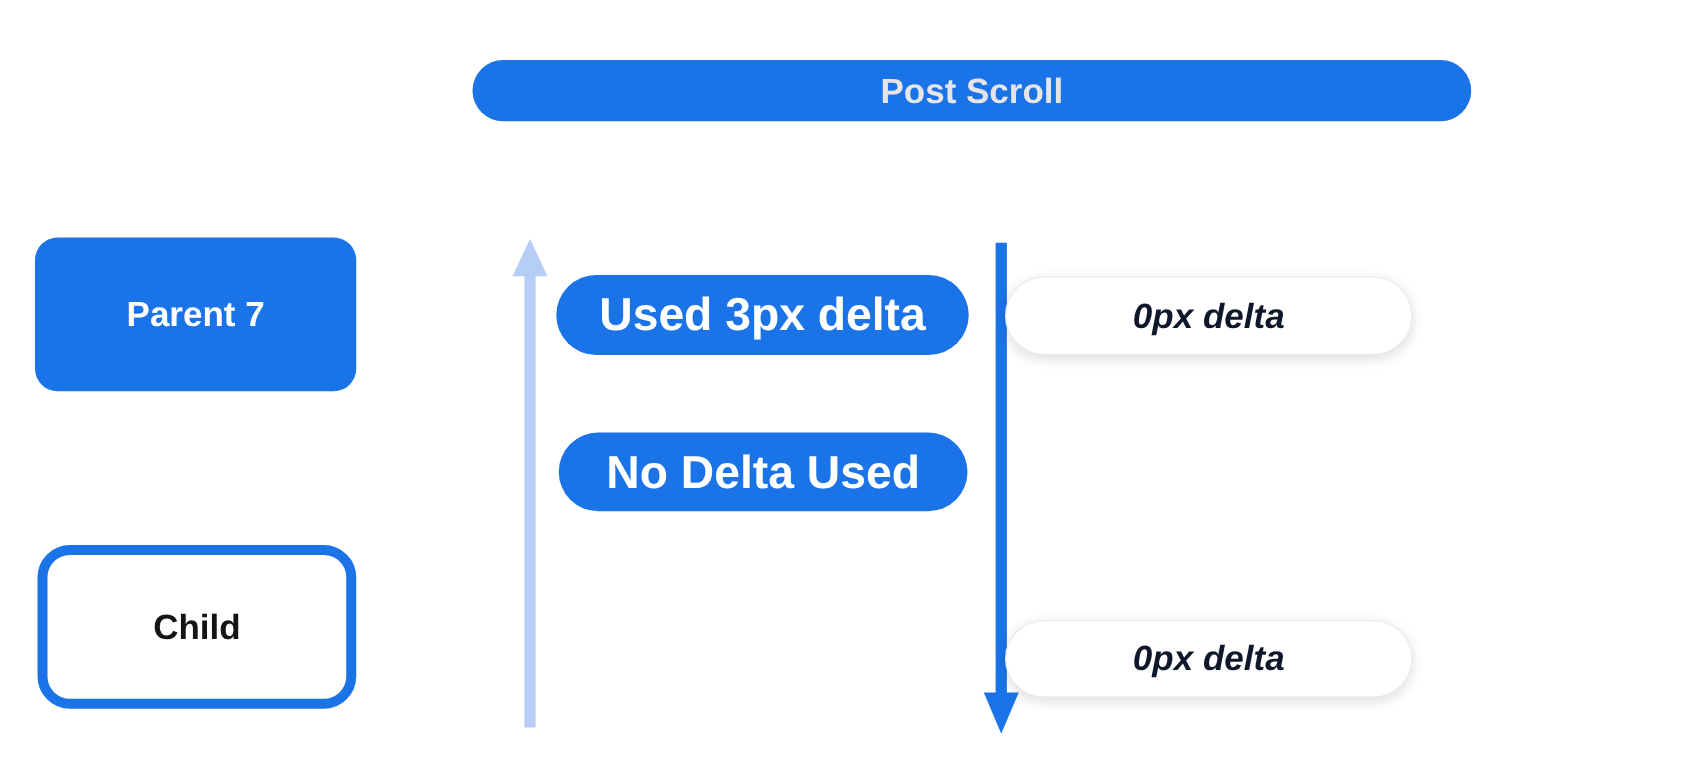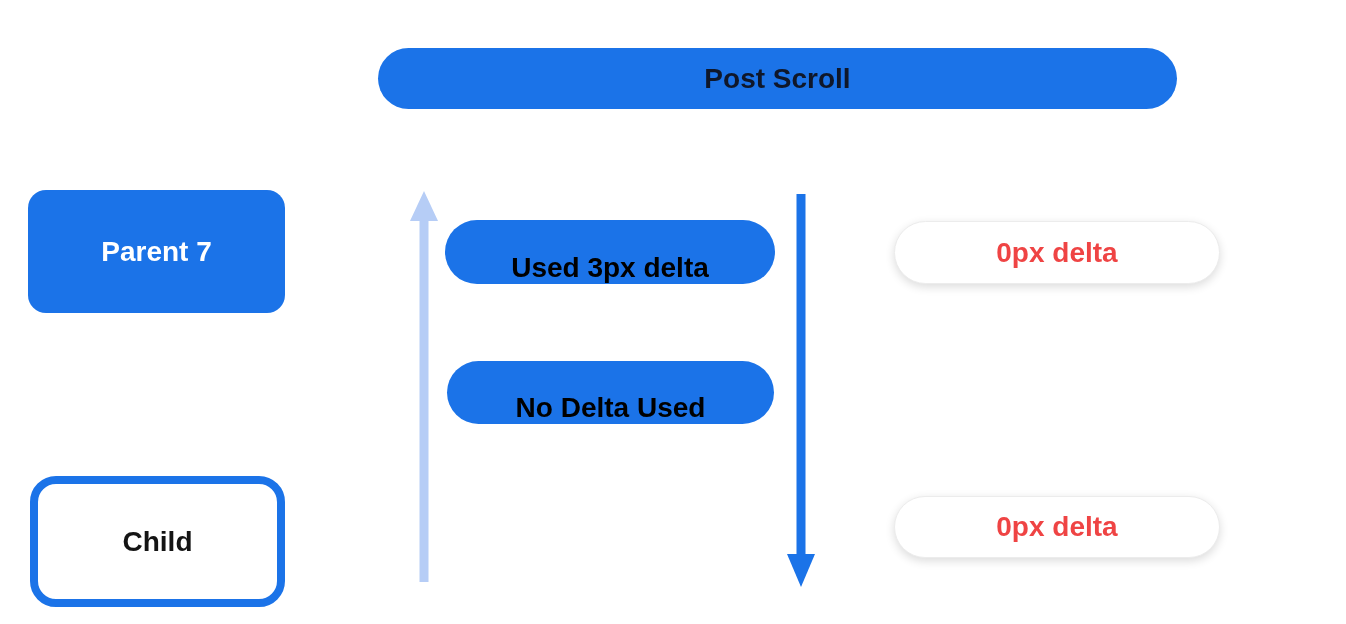--- a/index.html
+++ b/index.html
@@ -13,75 +13,75 @@
   }
   .center-flex {
     display: flex;
     align-items: center;
     justify-content: center;
   }
   
   .header-pill {
     position: absolute;
     left: 378px; top: 48px;
-    width: 799px; height: 61px;
+    width: 799px; height: 49px;
     background: #1b73e8;
     border-radius: 31px;
-    color: #0f172a;
+    color: #e5e5e5;
     font-size: 28px;
     font-weight: 700;
   }
   
   .stack-box {
     position: absolute;
     left: 28px;
     width: 257px;
     background: #1b73e8;
     border-radius: 18px;
     color: #ffffff;
     font-size: 28px;
     font-weight: 700;
   }
   .stack-box.parent2 { top: 190px; height: 123px; }
   .stack-box.parent1 { top: 327px; height: 125px; }
   .stack-box.child {
-    left: 30px; top: 476px;
+    left: 30px; top: 436px;
     width: 255px; height: 131px;
     background: #ffffff;
     border: 8px solid #1b73e8;
     border-radius: 26px;
     box-sizing: border-box;
     color: #141414;
     font-weight: 600;
   }
   
   .event-pill {
     position: absolute;
     background: #1b73e8;
     border-radius: 32px;
-    color: #000000;
-    font-size: 28px;
+    color: #ffffff;
+    font-size: 37px;
     font-weight: 700;
-    align-items: flex-end;
   }
   .event-pill.used-delta { left: 445px; top: 220px; width: 330px; height: 64px; }
-  .event-pill.no-delta   { left: 447px; top: 361px; width: 327px; height: 63px; }
+  .event-pill.no-delta   { left: 447px; top: 346px; width: 327px; height: 63px; }
   
   .result-pill {
     position: absolute;
-    left: 894px;
+    left: 804px;
     width: 326px;
     background: #ffffff;
     border: 1px solid #ececec;
     border-radius: 32px;
     box-shadow: 0 3px 10px rgba(0,0,0,0.14);
     box-sizing: border-box;
-    color: #ef4444;
+    color: #0f172a;
     font-size: 28px;
     font-weight: 600;
+    font-style: italic;
   }
   .result-pill.top    { top: 221px; height: 63px; }
   .result-pill.bottom { top: 496px; height: 62px; }
   
   .arrow { position: absolute; }
   .arrow.up   { left: 406px; top: 188px; }
   .arrow.down { left: 783px; top: 194px; }
 </style>
 </head>
 <body>

